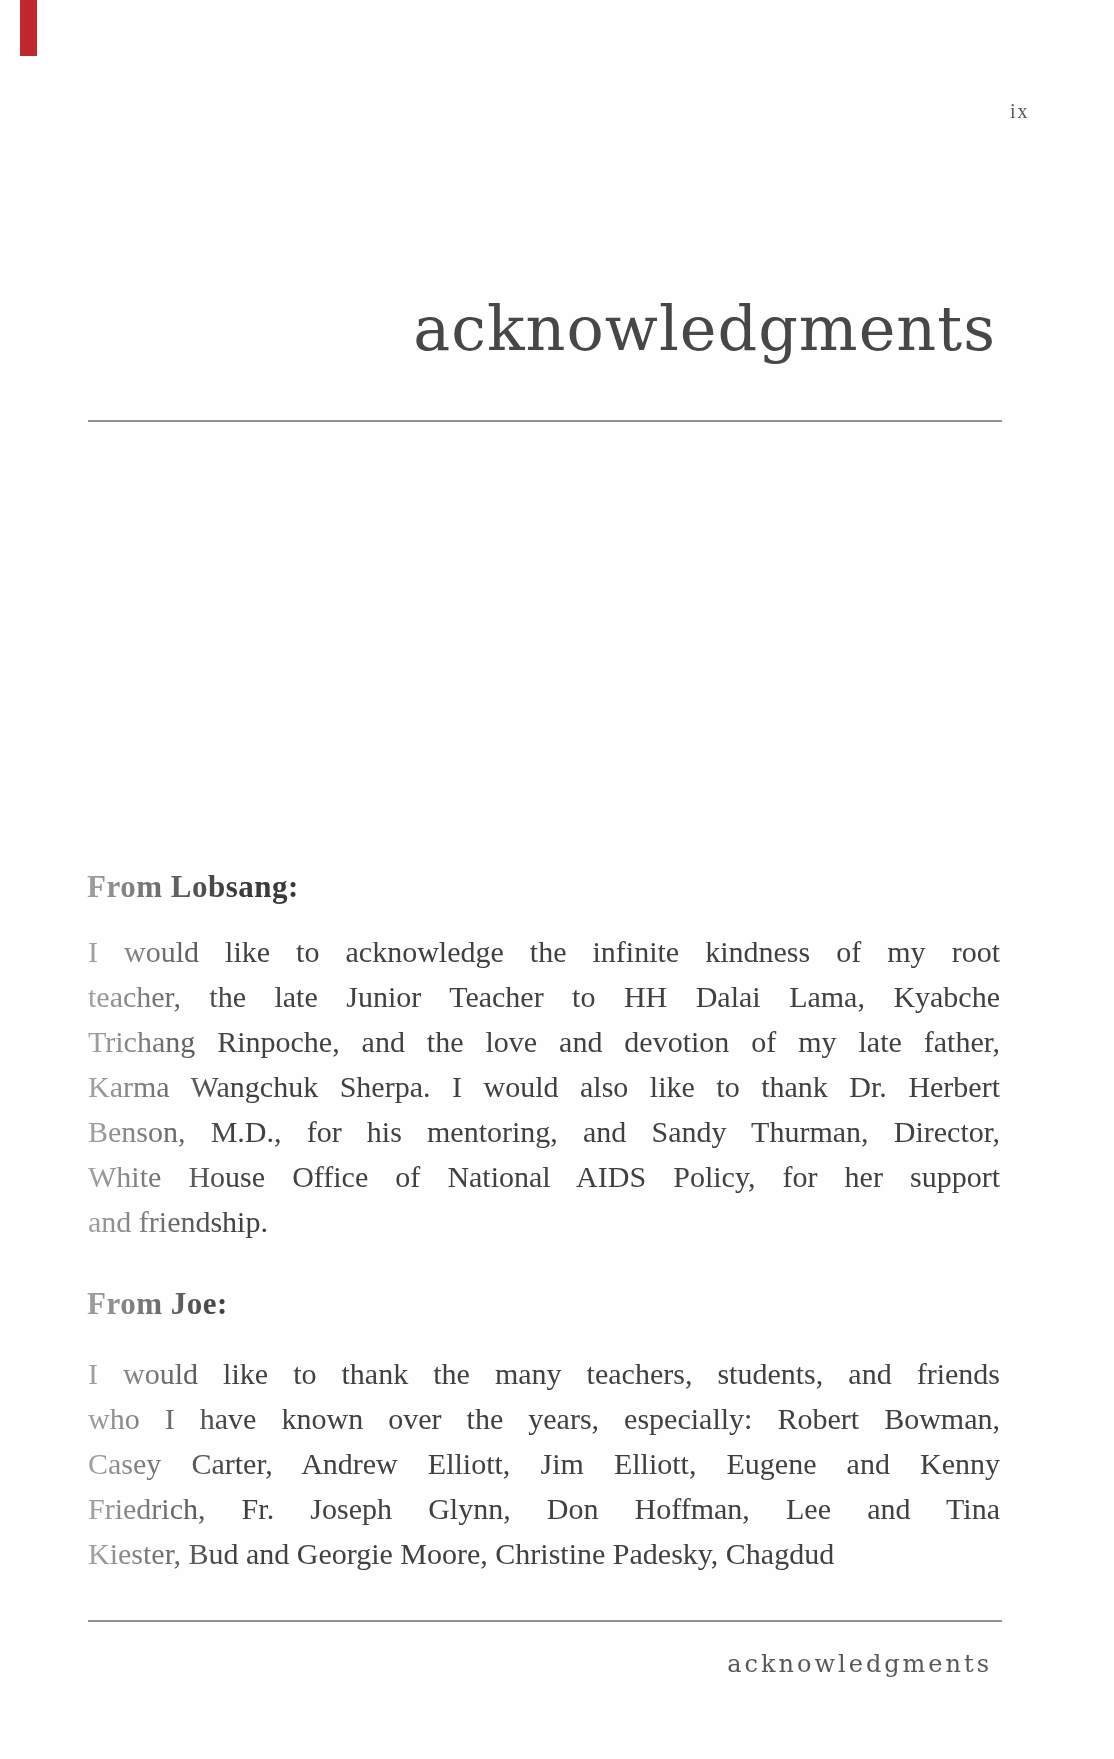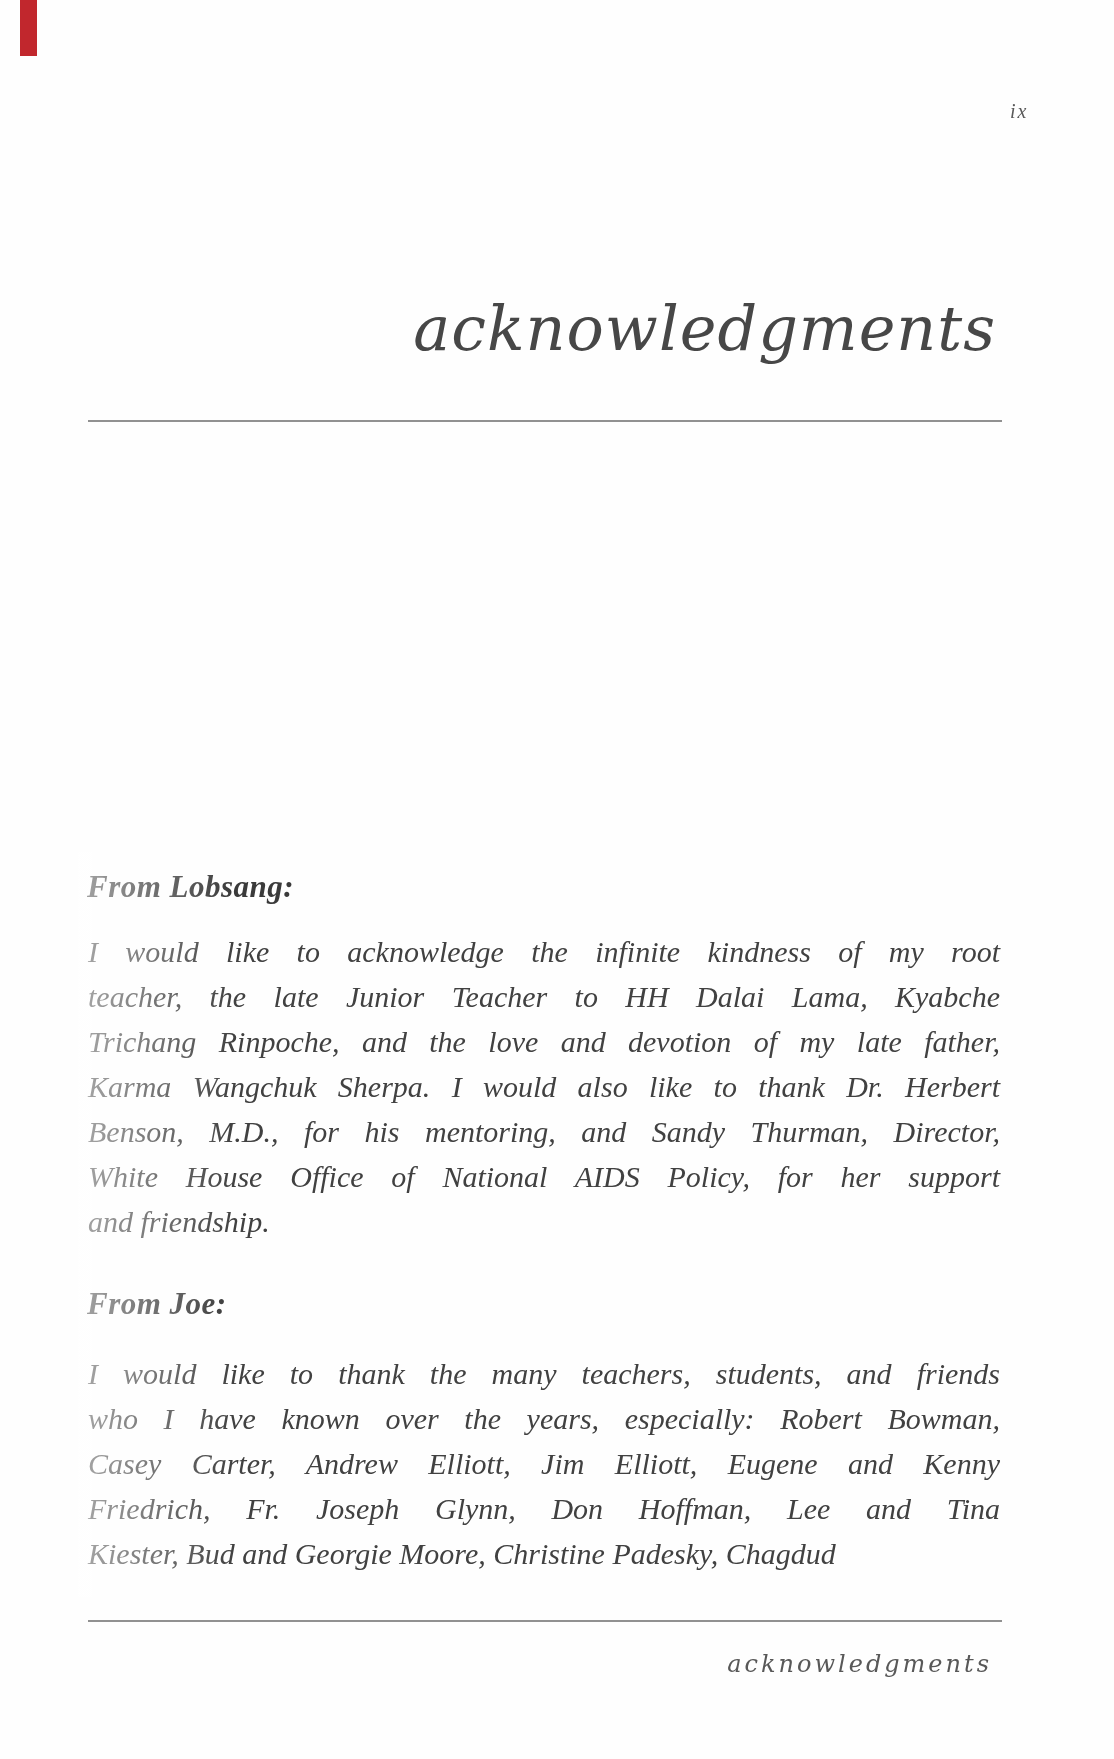--- a/index.html
+++ b/index.html
@@ -2,21 +2,20 @@
 <html><head>
 <meta charset="utf-8">
 <style>
   html,body { margin:0; padding:0; background:#ffffff; }
   .page {
     position:relative;
     width:1114px; height:1759px;
     background:#fefefe;
     font-family:"Liberation Serif","DejaVu Serif",serif;
     overflow:hidden;
-    font-style:italic;
   }
   .red-marker {
     position:absolute; left:20px; top:0;
     width:17px; height:56px;
     background:#c1272d;
   }
   .page-number {
     position:absolute; left:1010px; top:100px;
     font-size:20px; letter-spacing:2px; color:#5a5a5a;
   }

